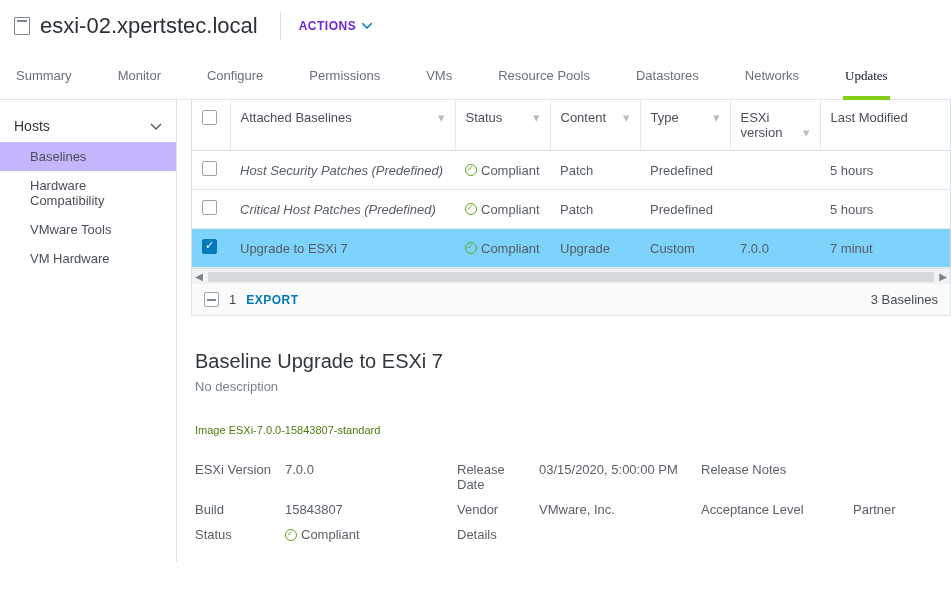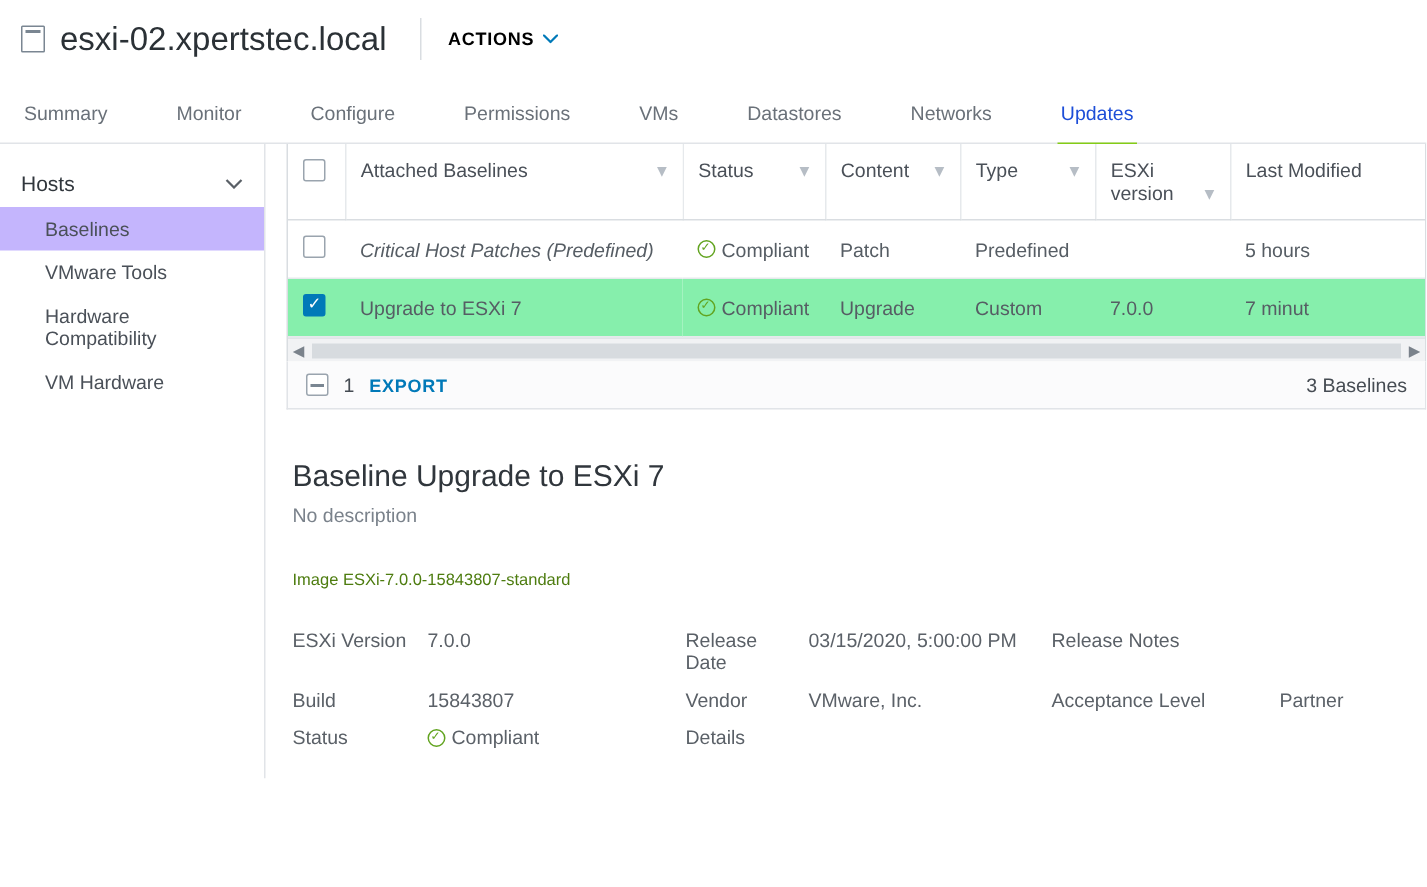--- a/index.html
+++ b/index.html
@@ -2,38 +2,38 @@
 <html><head>
 <meta charset="utf-8">
 <style>
 * { box-sizing: border-box; margin: 0; padding: 0; }
 body { font-family: -apple-system, BlinkMacSystemFont, "Segoe UI", Arial, sans-serif; font-size: 13px; color: #454b52; background: #fff; width: 951px; }
 .header { display: flex; align-items: center; padding: 12px 14px 10px; }
 .host-icon { width: 16px; height: 18px; border: 1px solid #7a8692; border-radius: 1px; margin-right: 10px; display: inline-block; position: relative; }
 .host-icon::before { content: ""; position: absolute; top: 2px; left: 2px; right: 2px; height: 2px; background: #7a8692; }
 .title { font-size: 22px; font-weight: 300; color: #2b3136; }
 .divider-v { width: 1px; height: 28px; background: #d9dde1; margin: 0 18px 0 22px; }
-.actions-link { color: #000000; font-size: 12px; font-weight: 600; letter-spacing: .5px; display: flex; align-items: center; cursor: pointer; }
+.actions-link { color: #6d28d9; font-size: 12px; font-weight: 600; letter-spacing: .5px; display: flex; align-items: center; cursor: pointer; }
 .chev-down { margin-left: 6px; }
 .tabs { display: flex; gap: 42px; padding: 10px 14px 0; border-bottom: 1px solid #e1e4e8; }
 .tab { padding: 8px 2px 12px; color: #6a7179; cursor: pointer; }
-.tab.active { color: #1d4ed8; border-bottom: 1px solid #84cc16; margin-bottom: -1px; }
+.tab.active { color: #0f172a; border-bottom: 4px solid #84cc16; margin-bottom: -1px; font-family: Liberation Serif, serif; }
 .body { display: flex; }
 .sidebar { width: 177px; border-right: 1px solid #e1e4e8; padding-top: 10px; }
 .side-head { display: flex; justify-content: space-between; align-items: center; padding: 8px 14px; font-size: 14px; color: #30363c; }
 .side-items { }
 .side-item { padding: 7px 14px 7px 30px; color: #4a5058; cursor: pointer; font-size: 13px; }
 .side-item.active { background: #c4b5fd; }
 .main { flex: 1; padding: 0 0 20px 14px; overflow: hidden; }
 .table-wrap { border-left: 1px solid #d9dde1; border-right: 1px solid #d9dde1; }
 .tbl { width: 100%; border-collapse: collapse; }
 .tbl th { text-align: left; font-weight: 400; color: #4a5058; padding: 10px 10px; border-bottom: 1px solid #d9dde1; vertical-align: top; position: relative; background:#fff; }
 .tbl th .filt { color: #b6bdc5; float: right; }
 .tbl td { padding: 10px 10px; border-bottom: 1px solid #e6e9ec; color: #565d64; }
-.tbl tr.sel td { background: #86efac; }
+.tbl tr.sel td { background: #7dd3fc; }
 .checkbox { width: 15px; height: 15px; border: 1px solid #9aa4ae; border-radius: 2px; display: inline-block; background: #fff; position: relative; }
 .checkbox.checked { background: #0079b8; border-color: #0079b8; }
 .checkbox.checked::after { content:"✓"; color:#fff; font-size:11px; position:absolute; top:-1px; left:2px; }
 .checkbox.indet::after { content:""; position:absolute; top:6px; left:2px; right:2px; height:2px; background:#7a8692; }
 .italic { font-style: italic; }
 .stat { display:flex; align-items:center; gap:4px; }
 .ok-ic { width:12px; height:12px; border:1.5px solid #62a420; border-radius:50%; display:inline-block; position:relative; }
 .ok-ic::after { content:"✓"; color:#62a420; font-size:8px; position:absolute; top:-1px; left:1px; }
 .scrollbar { height: 16px; background:#f1f2f4; border-top:1px solid #e1e4e8; display:flex; align-items:center; }
 .scrollbar .tri { width:14px; text-align:center; color:#7a828b; font-size:10px; }
@@ -64,56 +64,68 @@
       </svg>
   </span>
 </div>
 
 <div class="tabs" id="tabs">
     <div class="tab">Summary</div>
     <div class="tab">Monitor</div>
     <div class="tab">Configure</div>
     <div class="tab">Permissions</div>
     <div class="tab">VMs</div>
+    <div class="tab">Resource Pools</div>
     <div class="tab">Datastores</div>
     <div class="tab">Networks</div>
     <div class="tab active">Updates</div>
   </div>
 
 <div class="body">
   <div class="sidebar">
     <div class="side-head">
       <span>Hosts</span>
       <svg width="12" height="7">
           <path d="M1 1 L6 6 L11 1" fill="none" stroke="#5a6067" stroke-width="1.5"></path>
         </svg>
     </div>
     <div class="side-items" id="sideitems">
         <div class="side-item active">Baselines</div>
+        <div class="side-item">Hardware Compatibility</div>
         <div class="side-item">VMware Tools</div>
-        <div class="side-item">Hardware Compatibility</div>
         <div class="side-item">VM Hardware</div>
       </div>
   </div>
 
   <div class="main">
     <div class="table-wrap">
     <table class="tbl">
       <thead>
         <tr>
           <th style="width:38px" class="th-br"><span class="checkbox"></span></th>
           <th style="width:225px" class="th-br"><span>Attached Baselines</span><span class="filt">▾</span></th>
           <th style="width:95px" class="th-br"><span>Status</span><span class="filt">▾</span></th>
           <th style="width:90px" class="th-br"><span>Content</span><span class="filt">▾</span></th>
           <th style="width:90px" class="th-br"><span>Type</span><span class="filt">▾</span></th>
           <th style="width:90px" class="th-br"><span>ESXi version</span><span class="filt">▾</span></th>
           <th><span>Last Modified</span></th>
         </tr>
       </thead>
       <tbody id="tbody">
+            <tr>
+              <td><span class="checkbox"></span></td>
+              <td class="italic">Host Security Patches (Predefined)</td>
+              <td>
+                <span class="stat"><span class="ok-ic"></span>Compliant</span>
+              </td>
+              <td>Patch</td>
+              <td>Predefined</td>
+              <td></td>
+              <td>5 hours</td>
+            </tr>
             <tr>
               <td><span class="checkbox"></span></td>
               <td class="italic">Critical Host Patches (Predefined)</td>
               <td>
                 <span class="stat"><span class="ok-ic"></span>Compliant</span>
               </td>
               <td>Patch</td>
               <td>Predefined</td>
               <td></td>
               <td>5 hours</td>

